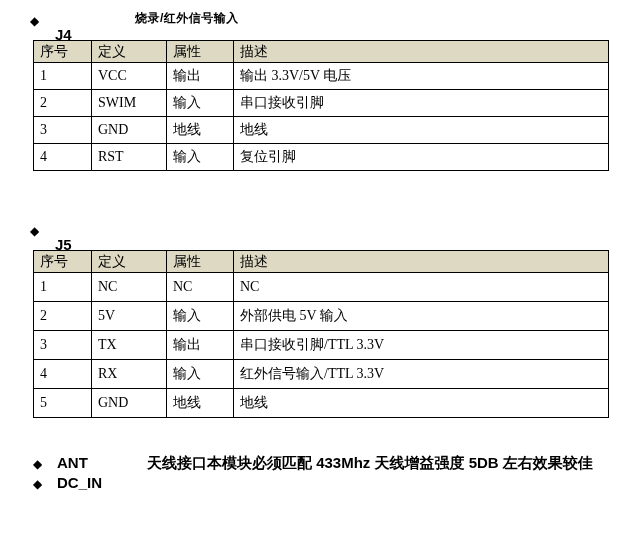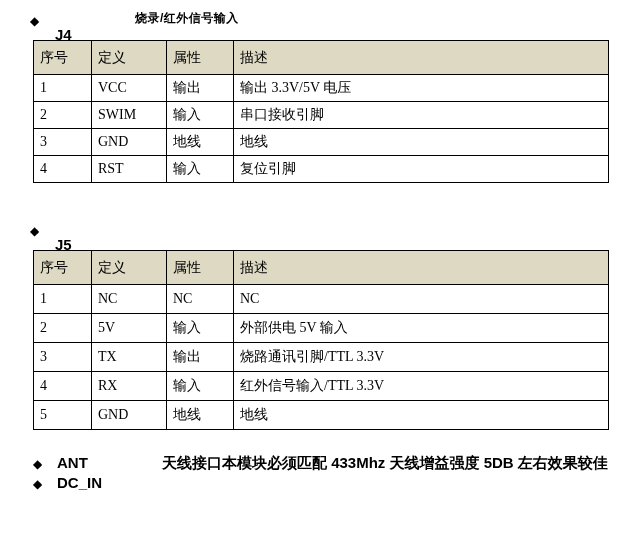--- a/index.html
+++ b/index.html
@@ -32,38 +32,38 @@
   #j4-table { top:40px; }
   #j5-table { top:250px; }
   table.pintable td {
     border:1px solid #000;
     padding:1px 2px 1px 6px;
     vertical-align:middle;
     overflow:hidden; white-space:nowrap;
   }
   table.pintable tr.head td {
     background:#ddd9c3;
-    height:34px;
+    height:22px;
   }
   #j4-table tr.body td { height:27px; }
   #j5-table tr.body td { height:29px; }
   #j5-table tr.body:first-of-type td { height:32px; }
 
   
   .note {
     position:absolute; left:33px; width:600px; height:20px;
     font-family:"Liberation Sans", sans-serif; font-weight:bold; font-size:15px;
     white-space:nowrap;
   }
   .note .bullet {
     position:absolute; left:0; top:2px; font-size:12px; line-height:16px;
     font-family:"DejaVu Sans", sans-serif;
   }
   .note .nlabel { position:absolute; left:24px; top:0; }
-  .note .ntext  { position:absolute; left:114px; top:0;margin-left:15px; }
+  .note .ntext  { position:absolute; left:114px; top:0; }
   #note-ant  { top:454px; }
   #note-dcin { top:474px; }
 </style>
 </head>
 <body>
 
 <div class="heading" id="j4-heading">
   <span class="bullet">◆</span>
   <span class="hlabel">J4</span>
   <span class="htitle">烧录/红外信号输入</span>
@@ -138,21 +138,21 @@
   <tr class="body">
     <td>2</td>
     <td>5V</td>
     <td>输入</td>
     <td>外部供电 5V 输入</td>
   </tr>
   <tr class="body">
     <td>3</td>
     <td>TX</td>
     <td>输出</td>
-    <td>烧路通讯引脚/TTL 3.3V</td>
+    <td>串口接收引脚/TTL 3.3V</td>
   </tr>
   <tr class="body">
     <td>4</td>
     <td>RX</td>
     <td>输入</td>
     <td>红外信号输入/TTL 3.3V</td>
   </tr>
   <tr class="body">
     <td>5</td>
     <td>GND</td>

